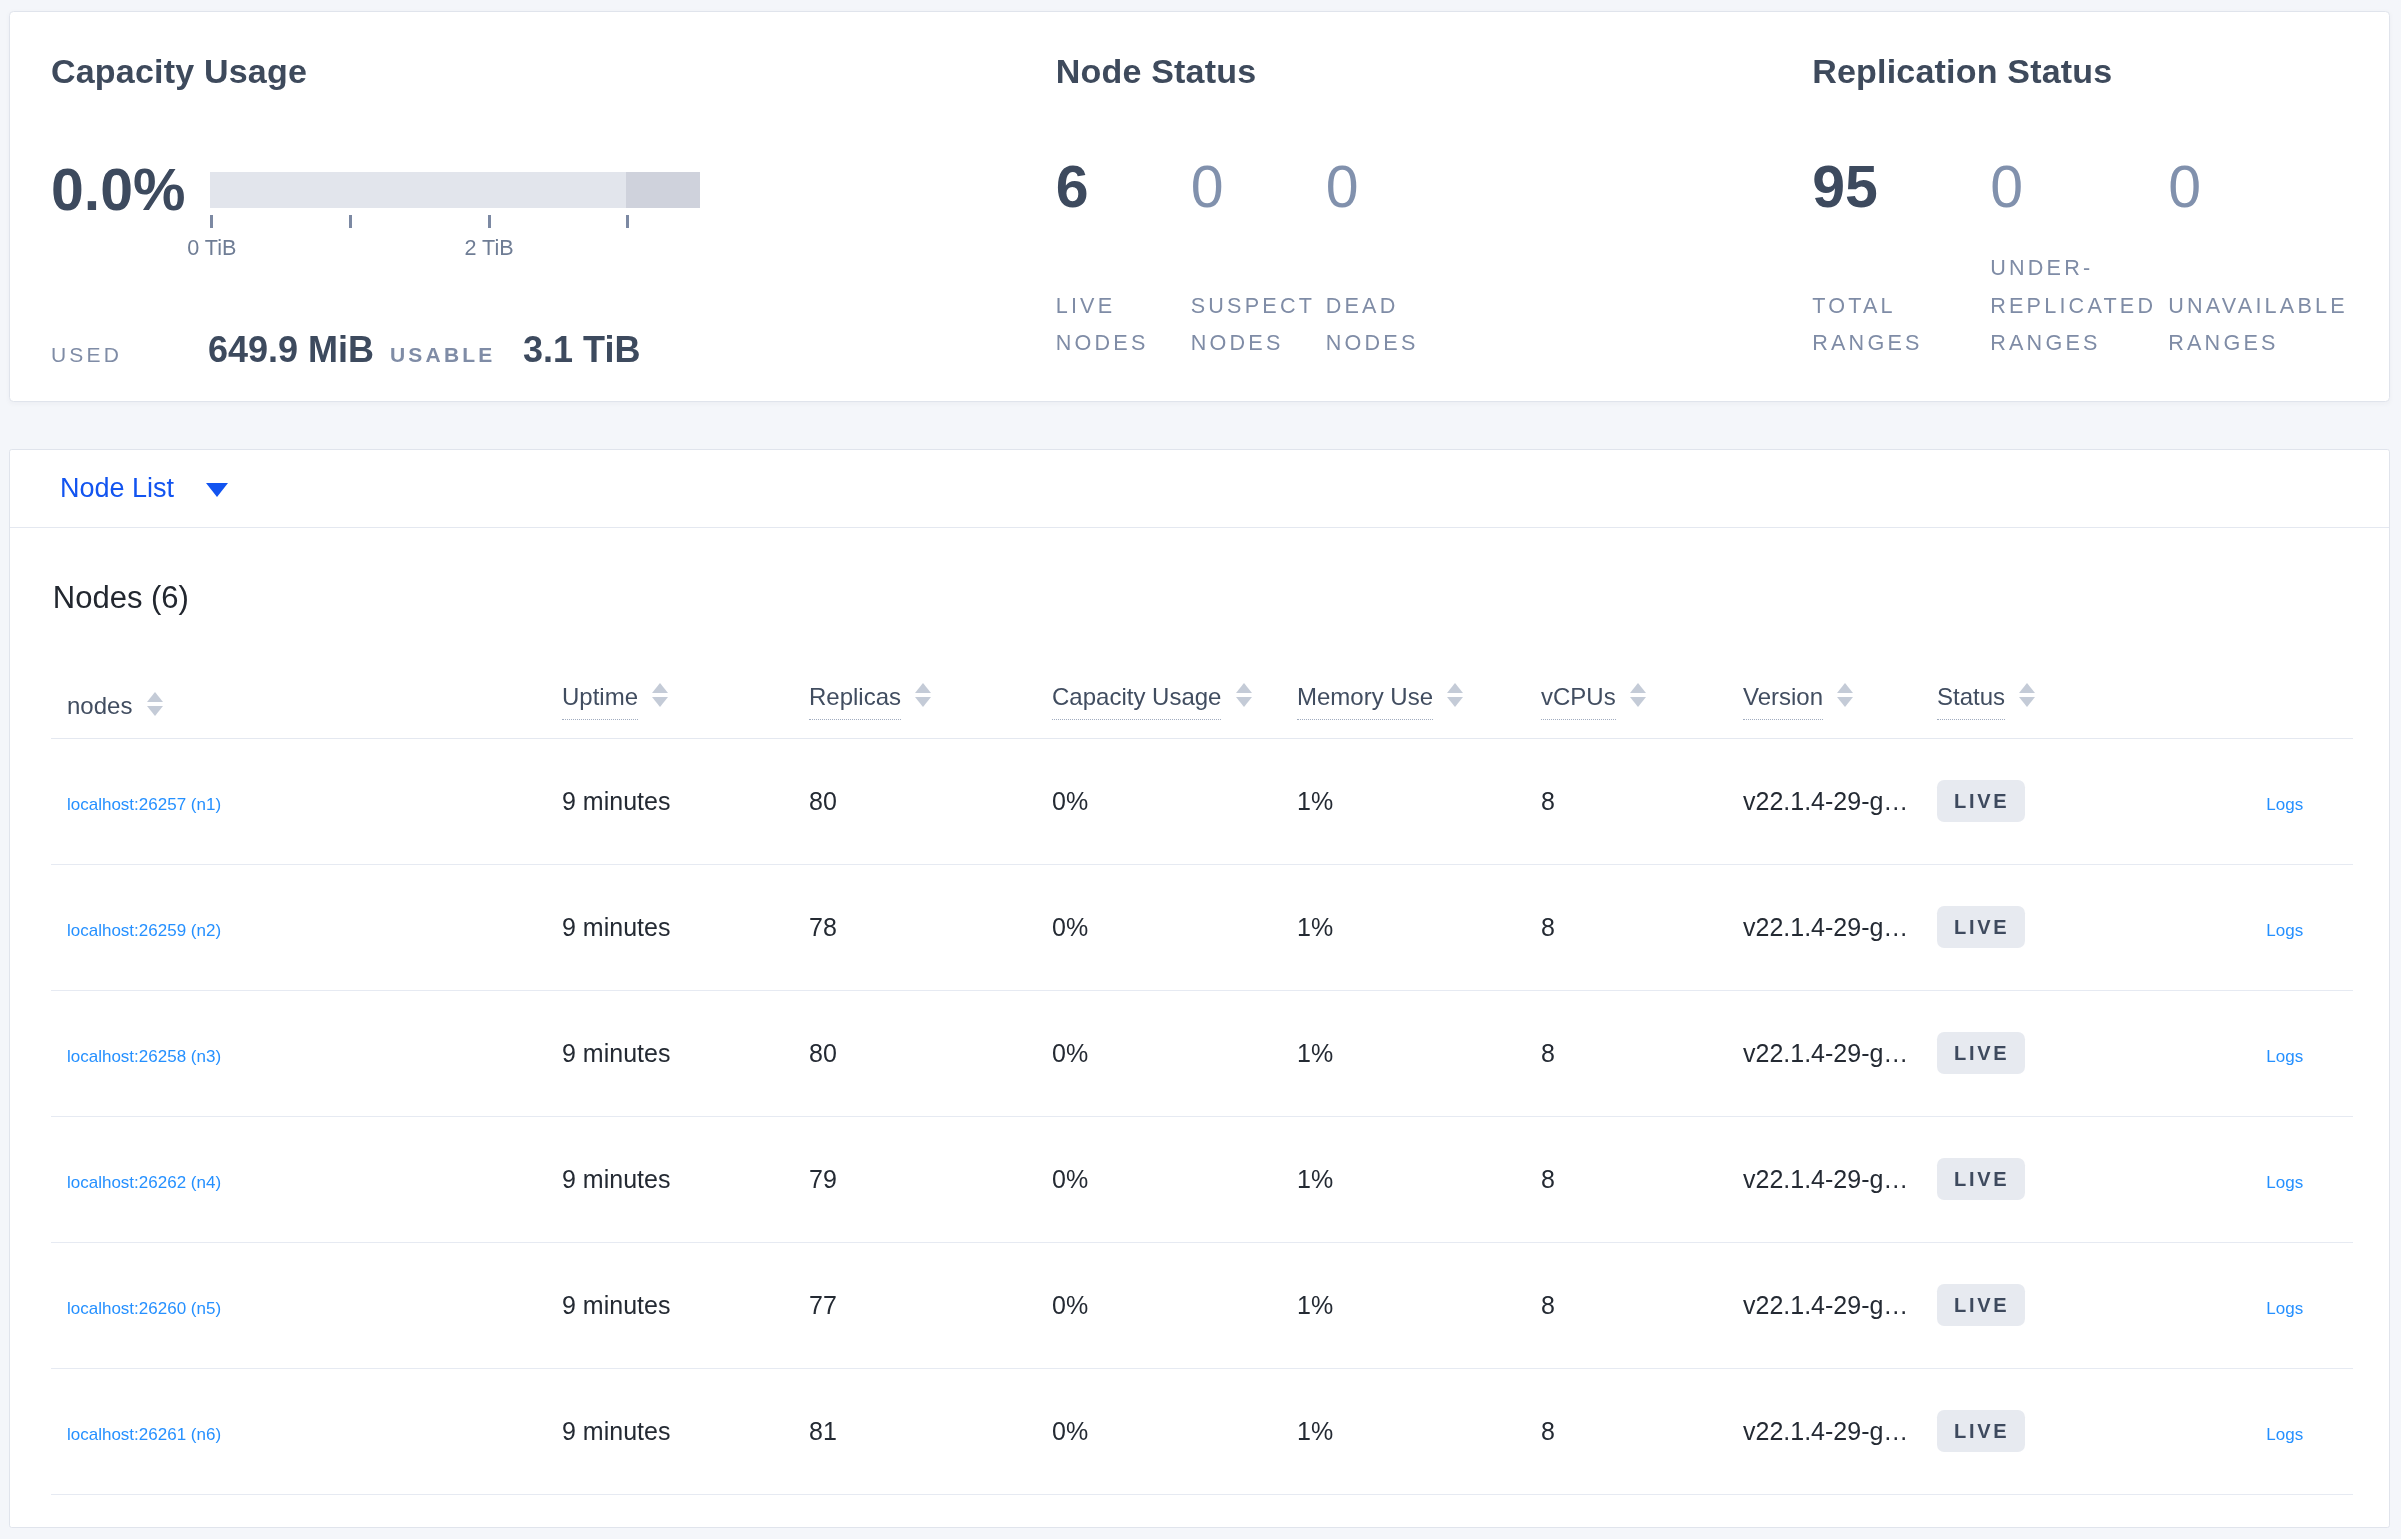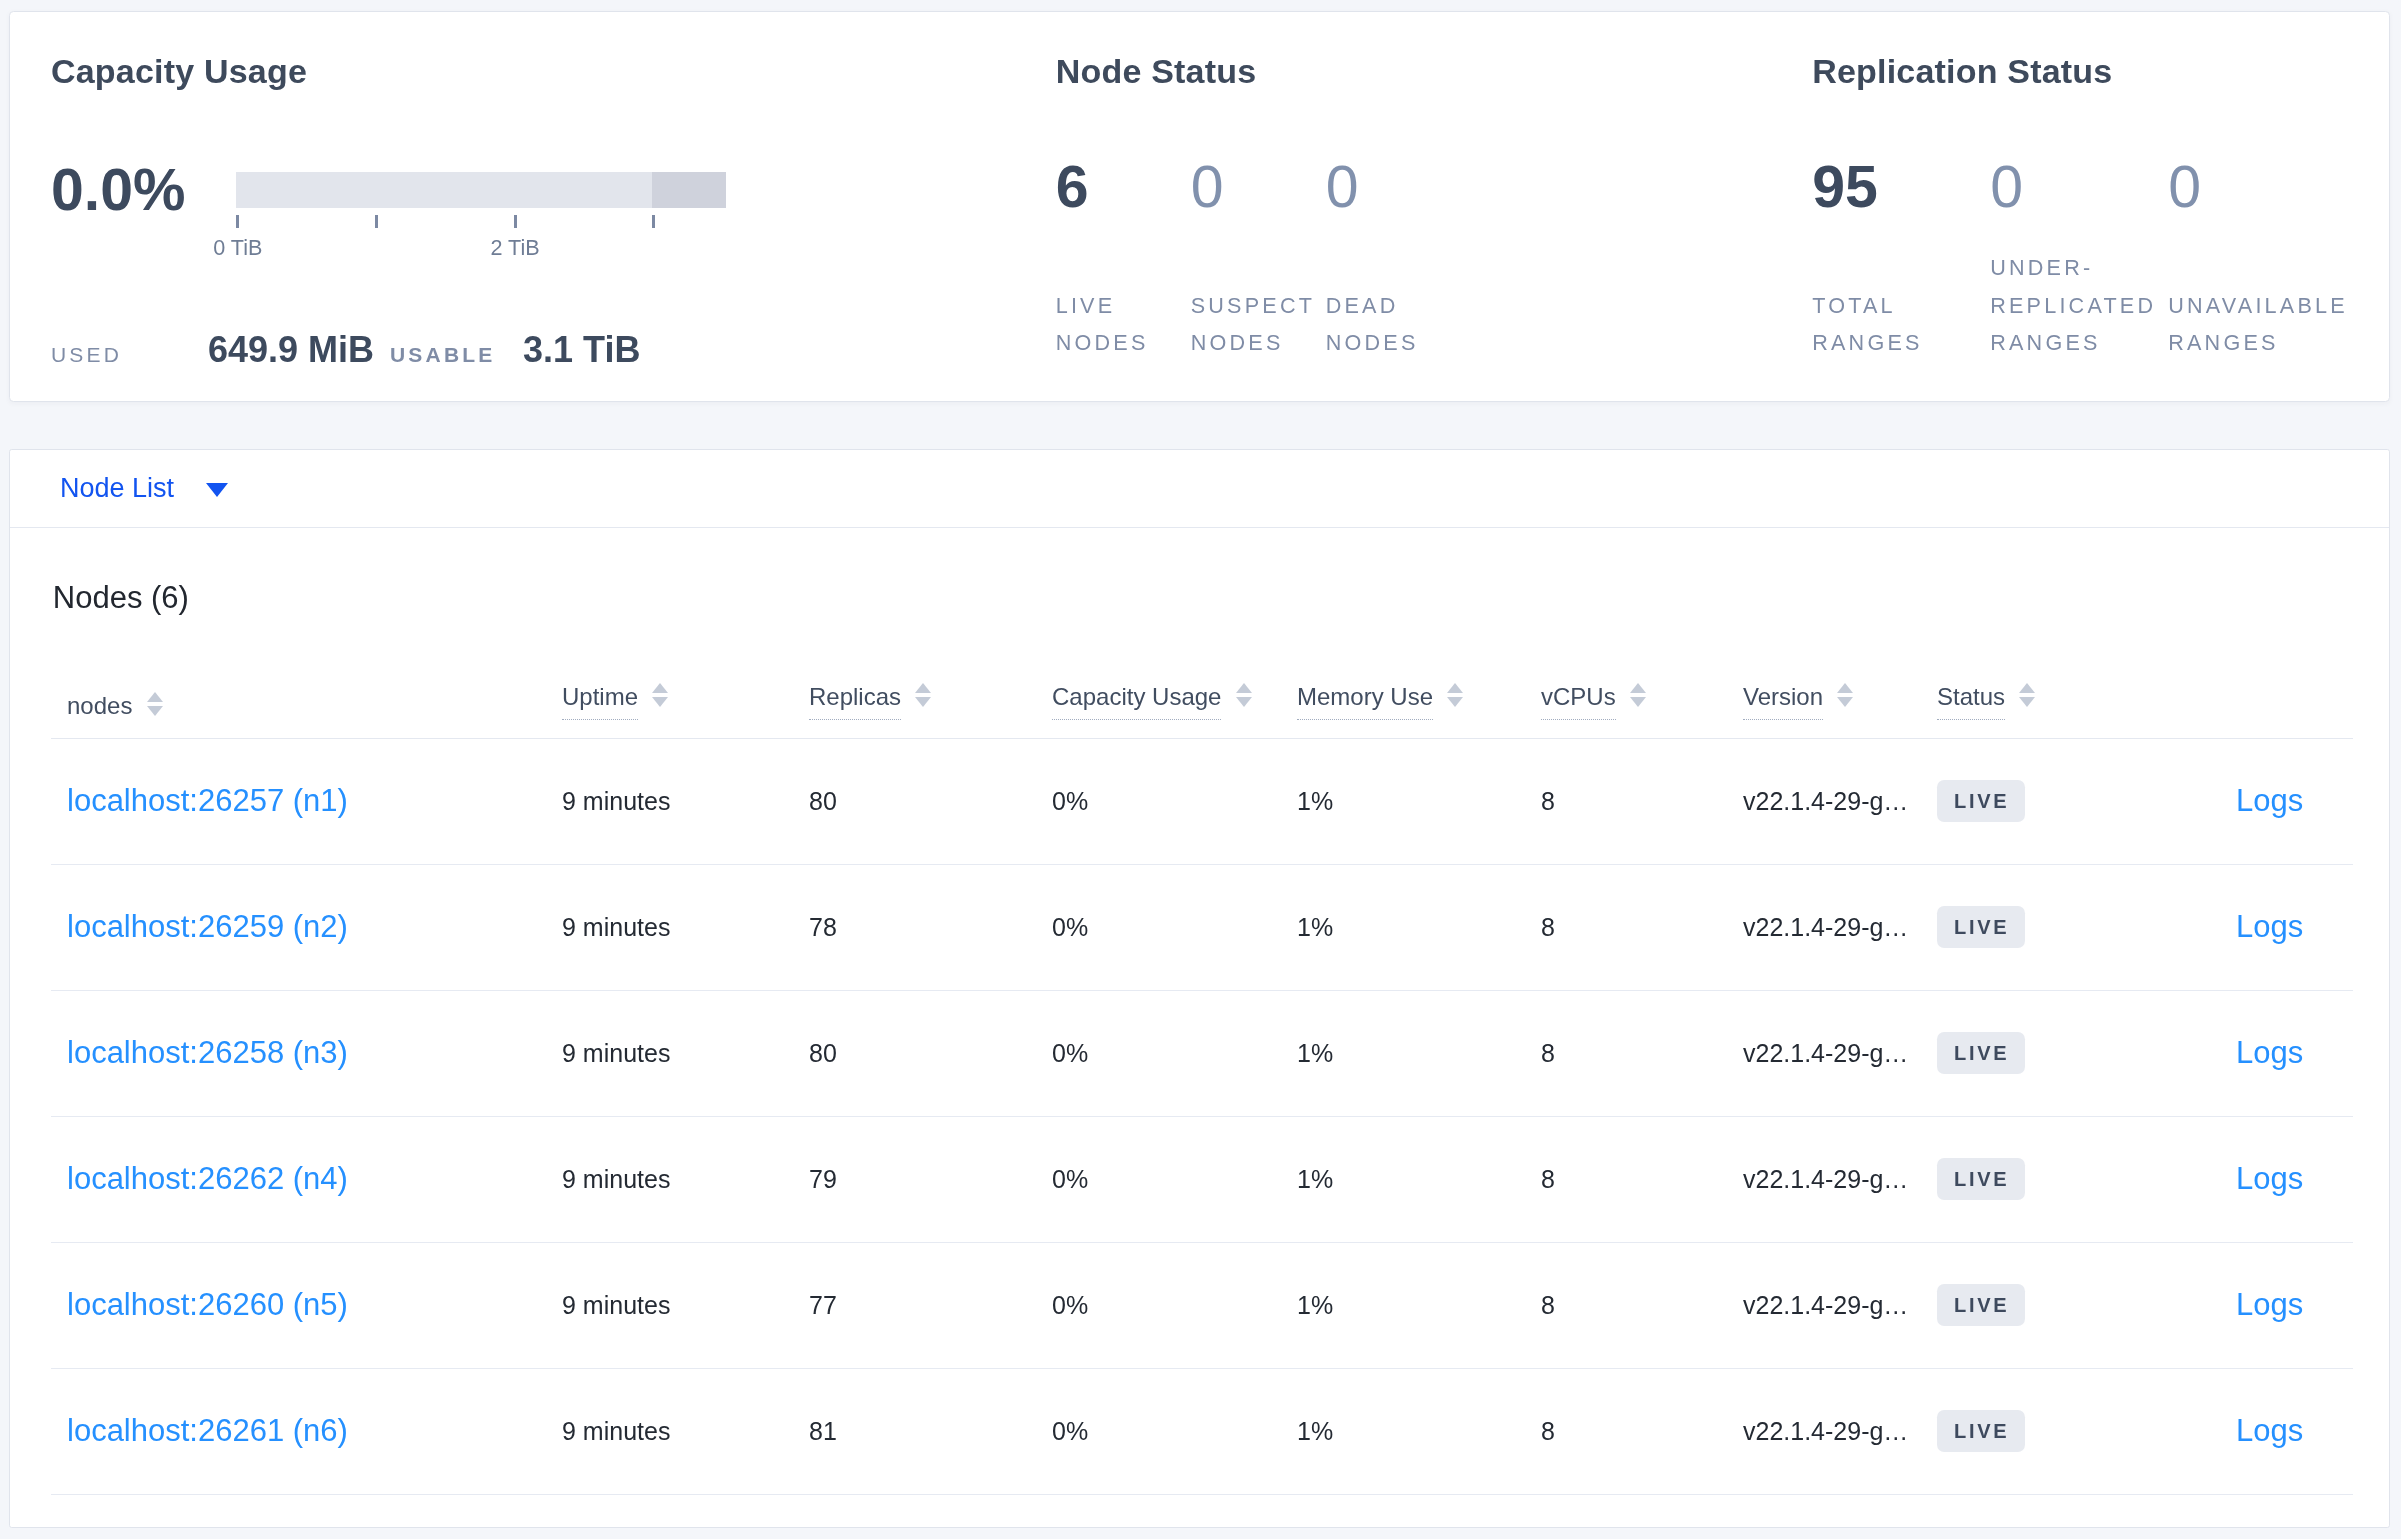--- a/index.html
+++ b/index.html
@@ -37,21 +37,21 @@
     font-size:59px; font-weight:600; color:#3d4a5e; line-height:1.15;
   }
   .stat-value.dim { color:#8191ad; font-weight:400; }
   .stat-label {
     margin-top:auto;
     font-size:21.6px; letter-spacing:3.2px; line-height:1.72;
     color:#7f8ca6; font-weight:400;
   }
 
   
-  .cap-row1 { display:flex; align-items:center; margin-top:65px; height:76px;gap:26px; }
+  .cap-row1 { display:flex; align-items:center; margin-top:65px; height:76px; }
   .cap-percent { width:159px; font-size:59px; font-weight:600; color:#3d4a5e; }
   .gauge { position:relative; width:489px; height:36px; }
   .gauge-bar { position:absolute; left:0; top:0; width:416px; height:36px; background:#e2e5ec; }
   .gauge-tail { position:absolute; left:416px; top:0; width:74px; height:36px; background:#cfd2dc; }
   .gauge-tick { position:absolute; top:43px; width:2.7px; height:13.5px; background:#7c89a3; }
   .gauge-tick-label {
     position:absolute; top:63px; transform:translateX(-50%);
     font-size:21.6px; color:#6f7d95; white-space:nowrap;
   }
   .cap-meta { display:flex; align-items:baseline; margin-top:105px; }
@@ -101,21 +101,21 @@
   .col-label { font-size:24px; font-weight:500; color:#414d60; white-space:nowrap; }
   .col-label.sortable { border-bottom:1.8px dotted #a2adc0; padding-bottom:8px; }
   .sort-icon { display:inline-flex; flex-direction:column; margin-left:14.4px; }
   .sort-icon i { display:block; width:0; height:0;
     border-left:8px solid transparent; border-right:8px solid transparent; }
   .sort-icon .up   { border-bottom:10px solid #c4cbd7; margin-bottom:4.5px; }
   .sort-icon .down { border-top:10px solid #c4cbd7; }
 
   .tr { height:126px; align-items:center; border-bottom:1.8px solid #e6eaf2; }
   .td { font-size:25px; color:#242a33; white-space:nowrap; }
-  .cell-link { font-size:31px; color:#2590ff; }
+  .cell-link { font-size:17px; color:#2590ff; }
   .badge {
     display:inline-block;
     background:#e7eaf0; color:#3e4a5e;
     font-size:20px; font-weight:600; letter-spacing:2.7px;
     padding:10px 15.3px 9px 17px; border-radius:7.2px;
   }
   .td.logs { text-align:right; padding-right:50px; }
 </style>
 </head>
 <body>

